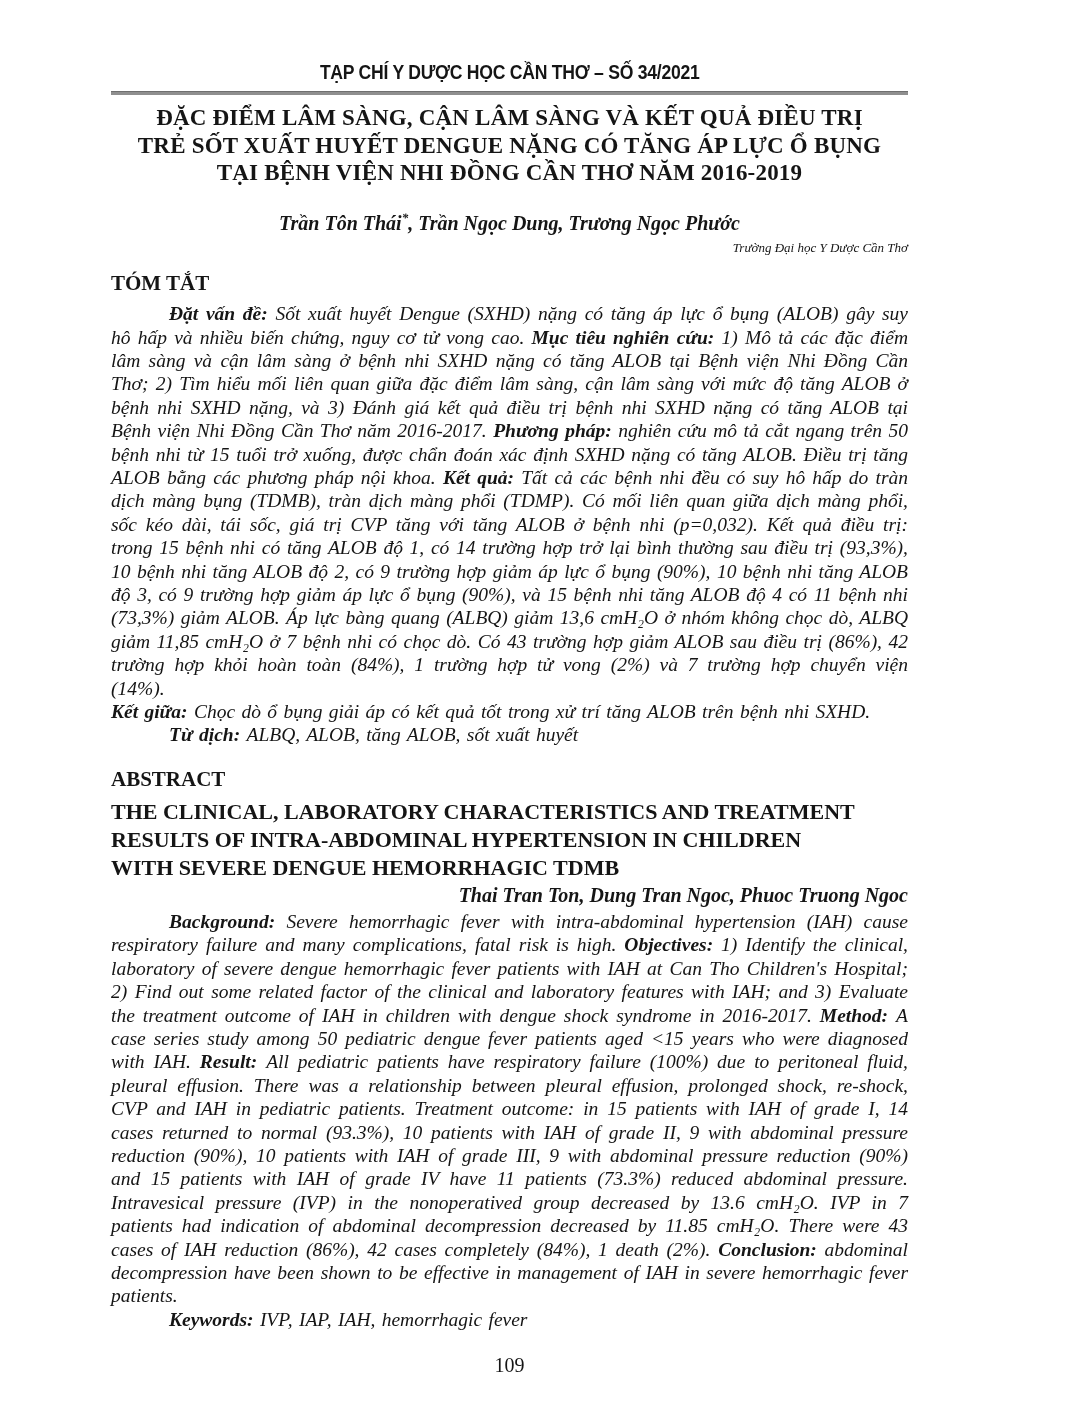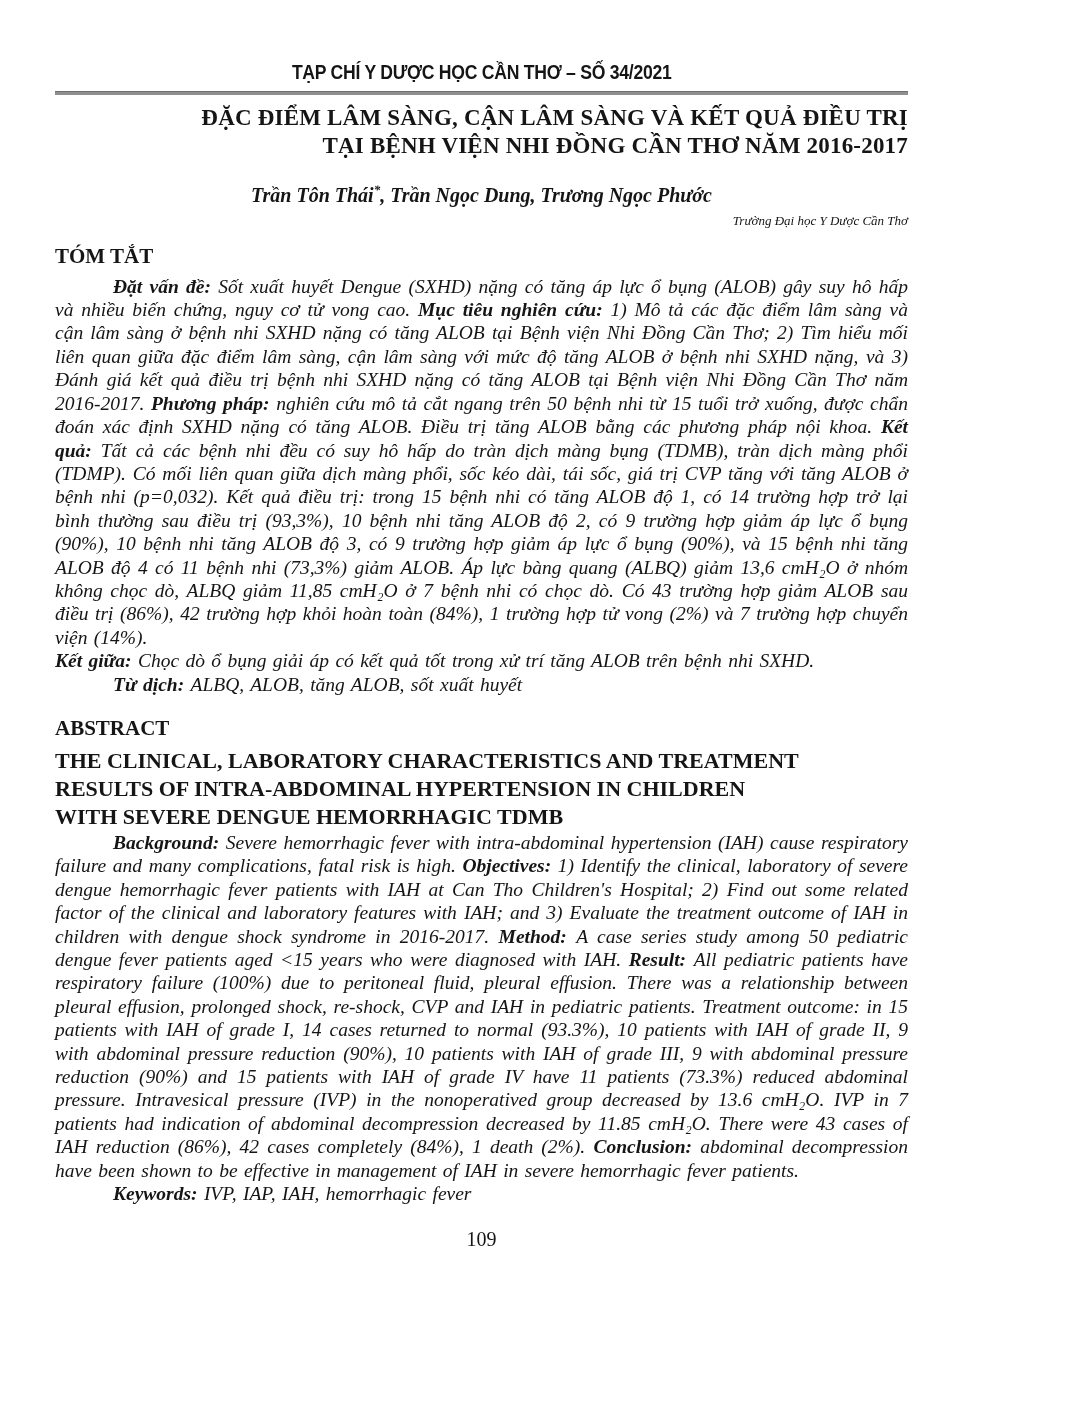--- a/index.html
+++ b/index.html
@@ -11,21 +11,21 @@
     width: 1090px;
     height: 1411px;
     color: #151515;
     font-family: "Liberation Serif", "DejaVu Serif", serif;
     overflow: hidden;
   }
   .page {
     box-sizing: border-box;
     width: 1046px;
     height: 1411px;
-    padding: 60px 138px 0 55px;
+    padding: 60px 138px 0 111px;
   }
   
   .journal-head {
     text-align: center;
     font-family: "Liberation Sans", "DejaVu Sans", sans-serif;
     font-weight: bold;
     font-size: 20px;
     letter-spacing: -0.3px;
     line-height: 24px;
   }
@@ -37,21 +37,21 @@
   }
   .head-rule {
     margin-top: 7px;
     height: 3px;
     background: #8f8f8f;
     border-top: 1px solid #6f6f6f;
   }
   
   .vi-title {
     margin-top: 9px;
-    text-align: right;
+    text-align: center;
     font-weight: bold;
     font-size: 23px;
     line-height: 27.5px;
     letter-spacing: 0.2px;
   }
   .authors-line {
     text-align: center;
     font-weight: bold;
     font-style: italic;
     font-size: 20px;
@@ -112,39 +112,41 @@
 
 <div class="page">
 
   <div class="journal-head">
     <span class="squeeze">TẠP CHÍ Y DƯỢC HỌC CẦN THƠ – SỐ 34/2021</span>
   </div>
   <div class="head-rule"></div>
 
   <div class="vi-title">
     <div>ĐẶC ĐIỂM LÂM SÀNG, CẬN LÂM SÀNG VÀ KẾT QUẢ ĐIỀU TRỊ</div>
-    <div>TẠI BỆNH VIỆN NHI ĐỒNG CẦN THƠ NĂM 2016-2017</div>
+    <div>TRẺ SỐT XUẤT HUYẾT DENGUE NẶNG CÓ TĂNG ÁP LỰC Ổ BỤNG</div>
+    <div>TẠI BỆNH VIỆN NHI ĐỒNG CẦN THƠ NĂM 2016-2019</div>
   </div>
 
   <div class="authors-line"><span>Trần Tôn Thái</span><sup><span>*</span></sup><span>, Trần Ngọc Dung, Trương Ngọc Phước</span></div>
   <div class="affil-line">Trường Đại học Y Dược Cần Thơ</div>
 
   <h2 class="sec-heading">TÓM TẮT</h2>
 
   <p class="body-par indent"><span class="bold">Đặt vấn đề: </span><span>Sốt xuất huyết Dengue (SXHD) nặng có tăng áp lực ổ bụng (ALOB) gây suy hô hấp và nhiều biến chứng, nguy cơ tử vong cao. </span><span class="bold">Mục tiêu nghiên cứu: </span><span>1) Mô tả các đặc điểm lâm sàng và cận lâm sàng ở bệnh nhi SXHD nặng có tăng ALOB tại Bệnh viện Nhi Đồng Cần Thơ; 2) Tìm hiểu mối liên quan giữa đặc điểm lâm sàng, cận lâm sàng với mức độ tăng ALOB ở bệnh nhi SXHD nặng, và 3) Đánh giá kết quả điều trị bệnh nhi SXHD nặng có tăng ALOB tại Bệnh viện Nhi Đồng Cần Thơ năm 2016-2017. </span><span class="bold">Phương pháp: </span><span>nghiên cứu mô tả cắt ngang trên 50 bệnh nhi từ 15 tuổi trở xuống, được chẩn đoán xác định SXHD nặng có tăng ALOB. Điều trị tăng ALOB bằng các phương pháp nội khoa. </span><span class="bold">Kết quả: </span><span>Tất cả các bệnh nhi đều có suy hô hấp do tràn dịch màng bụng (TDMB), tràn dịch màng phổi (TDMP). Có mối liên quan giữa dịch màng phổi, sốc kéo dài, tái sốc, giá trị CVP tăng với tăng ALOB ở bệnh nhi (p=0,032). Kết quả điều trị: trong 15 bệnh nhi có tăng ALOB độ 1, có 14 trường hợp trở lại bình thường sau điều trị (93,3%), 10 bệnh nhi tăng ALOB độ 2, có 9 trường hợp giảm áp lực ổ bụng (90%), 10 bệnh nhi tăng ALOB độ 3, có 9 trường hợp giảm áp lực ổ bụng (90%), và 15 bệnh nhi tăng ALOB độ 4 có 11 bệnh nhi (73,3%) giảm ALOB. Áp lực bàng quang (ALBQ) giảm 13,6 cmH₂O ở nhóm không chọc dò, ALBQ giảm 11,85 cmH₂O ở 7 bệnh nhi có chọc dò. Có 43 trường hợp giảm ALOB sau điều trị (86%), 42 trường hợp khỏi hoàn toàn (84%), 1 trường hợp tử vong (2%) và 7 trường hợp chuyển viện (14%).</span></p>
   <p class="body-par"><span class="bold">Kết giữa: </span><span>Chọc dò ổ bụng giải áp có kết quả tốt trong xử trí tăng ALOB trên bệnh nhi SXHD.</span></p>
   <p class="body-par indent"><span class="bold">Từ dịch: </span><span>ALBQ, ALOB, tăng ALOB, sốt xuất huyết</span></p>
 
   <h2 class="sec-heading en">ABSTRACT</h2>
 
   <div class="en-title">
     <div>THE CLINICAL, LABORATORY CHARACTERISTICS AND TREATMENT</div>
     <div>RESULTS OF INTRA-ABDOMINAL HYPERTENSION IN CHILDREN</div>
     <div>WITH SEVERE DENGUE HEMORRHAGIC TDMB</div>
   </div>
 
+  <div class="en-authors">Thai Tran Ton, Dung Tran Ngoc, Phuoc Truong Ngoc</div>
 
   <p class="body-par indent"><span class="bold">Background: </span><span>Severe hemorrhagic fever with intra-abdominal hypertension (IAH) cause respiratory failure and many complications, fatal risk is high. </span><span class="bold">Objectives: </span><span>1) Identify the clinical, laboratory of severe dengue hemorrhagic fever patients with IAH at Can Tho Children's Hospital; 2) Find out some related factor of the clinical and laboratory features with IAH; and 3) Evaluate the treatment outcome of IAH in children with dengue shock syndrome in 2016-2017. </span><span class="bold">Method: </span><span>A case series study among 50 pediatric dengue fever patients aged &lt;15 years who were diagnosed with IAH. </span><span class="bold">Result: </span><span>All pediatric patients have respiratory failure (100%) due to peritoneal fluid, pleural effusion. There was a relationship between pleural effusion, prolonged shock, re-shock, CVP and IAH in pediatric patients. Treatment outcome: in 15 patients with IAH of grade I, 14 cases returned to normal (93.3%), 10 patients with IAH of grade II, 9 with abdominal pressure reduction (90%), 10 patients with IAH of grade III, 9 with abdominal pressure reduction (90%) and 15 patients with IAH of grade IV have 11 patients (73.3%) reduced abdominal pressure. Intravesical pressure (IVP) in the nonoperatived group decreased by 13.6 cmH₂O. IVP in 7 patients had indication of abdominal decompression decreased by 11.85 cmH₂O. There were 43 cases of IAH reduction (86%), 42 cases completely (84%), 1 death (2%). </span><span class="bold">Conclusion: </span><span>abdominal decompression have been shown to be effective in management of IAH in severe hemorrhagic fever patients.</span></p>
   <p class="body-par indent"><span class="bold">Keywords: </span><span>IVP, IAP, IAH, hemorrhagic fever</span></p>
 
   <div class="page-number">109</div>
 
 </div>
 
 </body></html>

